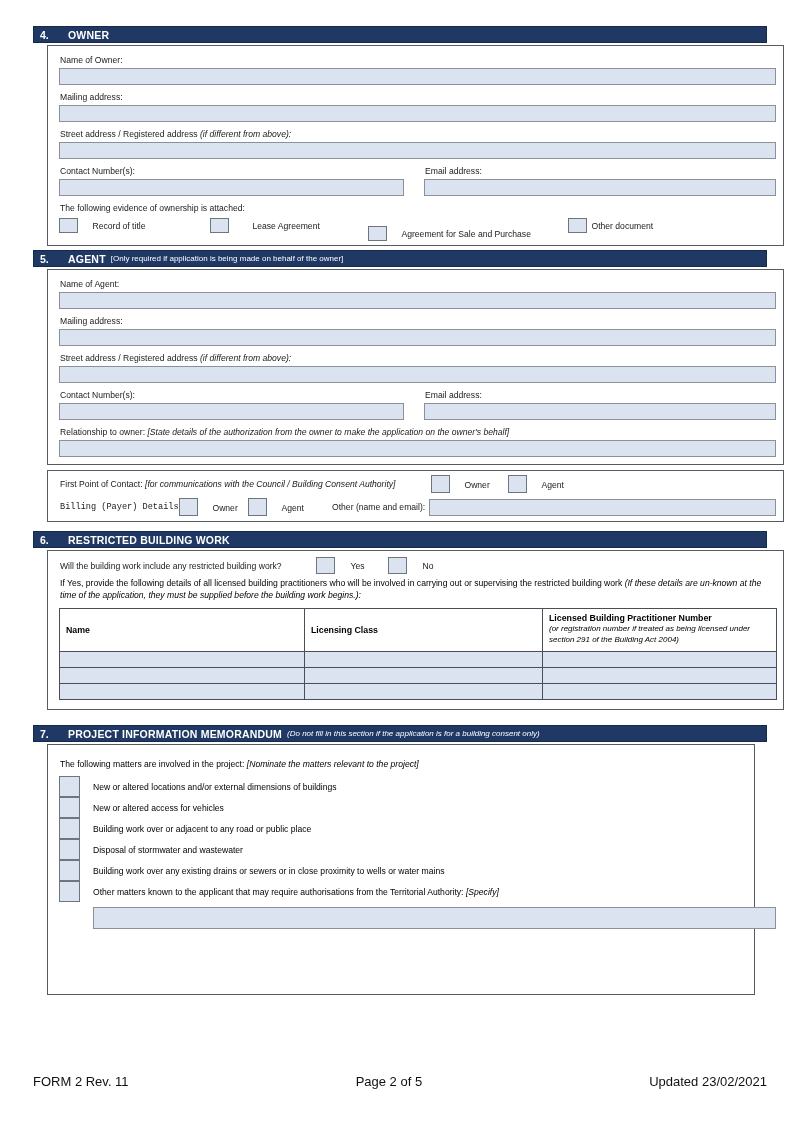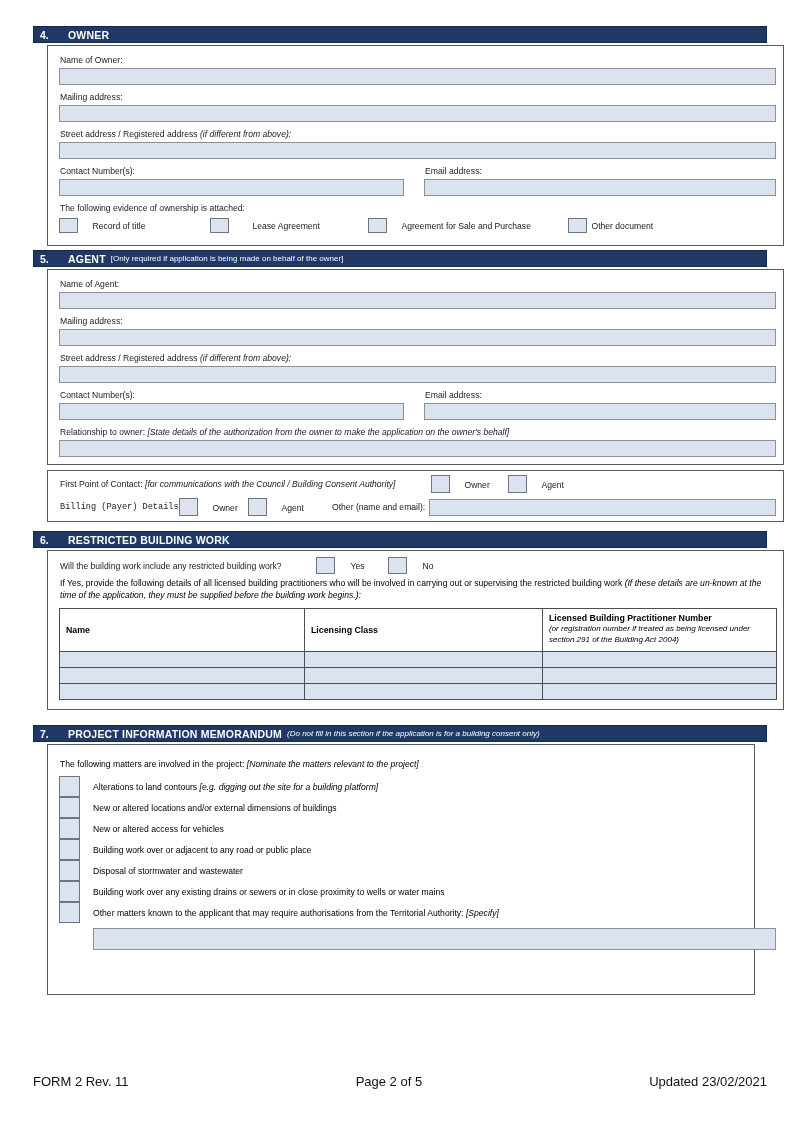--- a/index.html
+++ b/index.html
@@ -190,21 +190,21 @@
     <div class="lbl abs" style="left:12px; top:157px;">The following evidence of ownership is attached:</div>
 
     <div class="abs" style="left:11px; top:172px;">
       <span class="cbx"></span>
       <span class="lbl" style="margin-left:10px; vertical-align:4px;">Record of title</span>
     </div>
     <div class="abs" style="left:162px; top:172px;">
       <span class="cbx"></span>
       <span class="lbl" style="margin-left:19px; vertical-align:4px;">Lease Agreement</span>
     </div>
-    <div class="abs" style="left:320px; top:172px;">
+    <div class="abs" style="left:320px; top:180px;">
       <span class="cbx"></span>
       <span class="lbl" style="margin-left:10px; vertical-align:4px;">Agreement for Sale and Purchase</span>
     </div>
     <div class="abs" style="left:520px; top:172px;">
       <span class="cbx"></span>
       <span class="lbl" style="vertical-align:4px;">Other document</span>
     </div>
   </div>
 
   <div class="sec-bar abs" style="left:33px; top:250px; width:734px;">
@@ -338,26 +338,20 @@
 
   <div class="box abs" style="left:47px; top:744px; width:708px; height:251px;padding-left:48px;">
 
     <div class="abs" style="left:12px; top:14px; font-size:8.6px;">
       <span>The following matters are involved in the project: </span><span class="lbl-i">[Nominate the matters relevant to the project]</span>
     </div>
 
     <div class="abs" style="left:11px; top:31px; width:717px;">
 
 
-      <div class="pim-row">
-        <span class="pim-cbx"></span>
-        <span class="pim-label">
-          <span>Alterations to land contours </span><span class="lbl-i">[e.g. digging out the site for a building platform]</span>
-        </span>
-      </div>
 
 
       <div class="pim-row">
         <span class="pim-cbx"></span>
         <span class="pim-label">
           <span>New or altered locations and/or external dimensions of buildings</span><span class="lbl-i"></span>
         </span>
       </div>
 
       <div class="pim-row">

